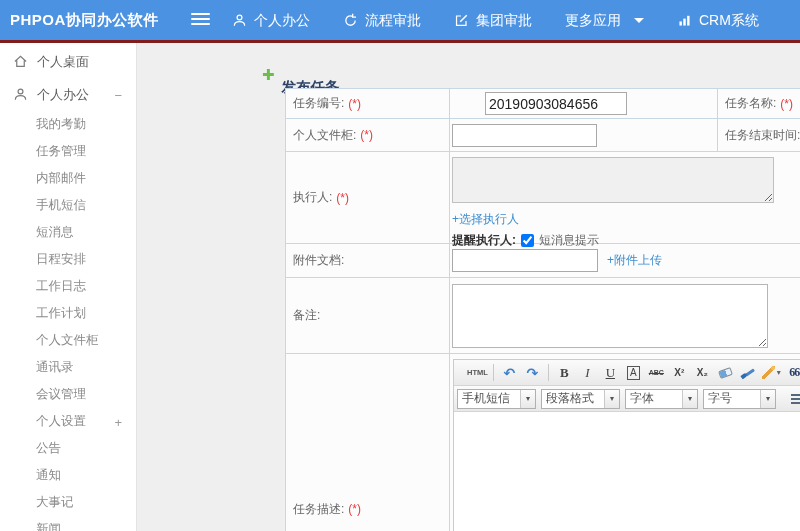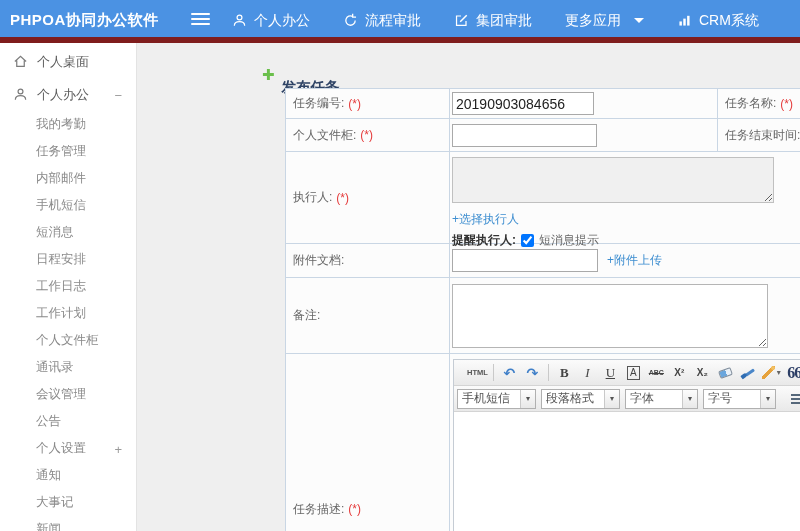--- a/index.html
+++ b/index.html
@@ -2,21 +2,21 @@
 <html><head>
 <meta charset="utf-8">
 <style>
   * { box-sizing: border-box; margin: 0; padding: 0; }
   html,body { background:#fff; }
   body { font-family: "Liberation Sans", "DejaVu Sans", sans-serif; }
   #app { position:relative; width:800px; height:531px; overflow:hidden; background:#efefef; }
 
   
   .topbar { position:absolute; left:0; top:0; width:800px; height:43px;
-            background:#4b92e3; border-bottom:6px solid #7f1d1d; z-index:5; }
+            background:#4b92e3; border-bottom:3px solid #7f1d1d; z-index:5; }
   .brand { position:absolute; left:10px; top:0; line-height:40px; color:#fff;
            font-size:15px; font-weight:bold; letter-spacing:0.5px; cursor:pointer; }
   .hamburger { position:absolute; left:191px; top:13px; width:19px; height:14px; cursor:pointer; }
   .hamburger i { display:block; height:2px; background:#fff; margin-bottom:3px; border-radius:1px; }
   .topmenu { position:absolute; left:232px; top:0; height:40px; display:flex; gap:33px; }
   .tm-item { display:flex; align-items:center; gap:7px; color:#fff; font-size:14px;
              line-height:40px; cursor:pointer; white-space:nowrap; }
   .tm-item svg { display:block; }
   .tm-caret { width:0; height:0; border-left:5px solid transparent; border-right:5px solid transparent;
               border-top:5px solid #fff; margin-left:6px; }
@@ -77,21 +77,21 @@
           color:#444; font-size:12px; }
   .tsep { width:1px; height:17px; background:#c9c9c9; margin:0 4px; }
   .g-html { font-size:7.5px; font-weight:bold; color:#555; letter-spacing:0;padding-left:9px; }
   .g-blue { color:#3f7fc8; font-weight:bold; font-size:14px; }
   .g-gb { font-weight:bold; font-family:"Liberation Serif",serif; font-size:13px; }
   .g-gi { font-style:italic; font-family:"Liberation Serif",serif; font-size:13px; }
   .g-gu { text-decoration:underline; font-family:"Liberation Serif",serif; font-size:13px; }
   .g-gbox { border:1px solid #555; font-size:10px; padding:0 2px; line-height:12px; }
   .g-gstrike { font-size:7px; text-decoration:line-through; font-weight:bold; }
   .g-gsmall { font-size:10px; font-weight:bold; }
-  .g-gquote { font-family:"Liberation Serif",serif; font-weight:bold; font-size:16px;
+  .g-gquote { font-family:"Liberation Serif",serif; font-weight:bold; font-size:12px;
               color:#2c3e66; letter-spacing:-1px; }
   .tb-caret { font-size:8px; color:#666; margin-left:2px; }
 
   .shape { display:inline-block; position:relative; }
   .shape-eraser { width:13px; height:8px; border:1px solid #7d8b9a; border-radius:2px;
                   background:linear-gradient(90deg,#6aa6dd 0 55%,#e9f0f7 55%);
                   transform:rotate(-20deg); }
   .shape-brush { width:14px; height:14px; }
   .shape-brush::before { content:""; position:absolute; left:4px; top:5px; width:10px; height:3px;
                   background:#4a86c8; border-radius:1px; transform:rotate(-35deg); }
@@ -220,25 +220,25 @@
         <li class="side-item lvl1">
           <span>个人文件柜</span>
         </li>
         <li class="side-item lvl1">
           <span>通讯录</span>
         </li>
         <li class="side-item lvl1">
           <span>会议管理</span>
         </li>
         <li class="side-item lvl1">
-          <span>公告</span>
-        </li>
-        <li class="side-item lvl1">
           <span>个人设置</span>
           <span class="toggle">+</span>
+        </li>
+        <li class="side-item lvl1">
+          <span>公告</span>
         </li>
         <li class="side-item lvl1">
           <span>通知</span>
         </li>
         <li class="side-item lvl1">
           <span>大事记</span>
         </li>
         <li class="side-item lvl1">
           <span>新闻</span>
         </li>
@@ -251,21 +251,21 @@
   </div>
 
   <div class="ftable">
 
     <div class="frow" style="height:30px">
       <div class="fcell lab w1">
         <span>任务编号:</span>
         <span class="req">(*)</span>
       </div>
       <div class="fcell val w2">
-        <input class="txt" style="width: 142px;" value="20190903084656">
+        <input class="txt" style="width: 142px; margin-left: 33px;" value="20190903084656">
       </div>
       <div class="fcell lab w3">
         <span>任务名称:</span>
         <span class="req">(*)</span>
       </div>
     </div>
 
     <div class="frow" style="height:33px">
       <div class="fcell lab w1">
         <span>个人文件柜:</span>

